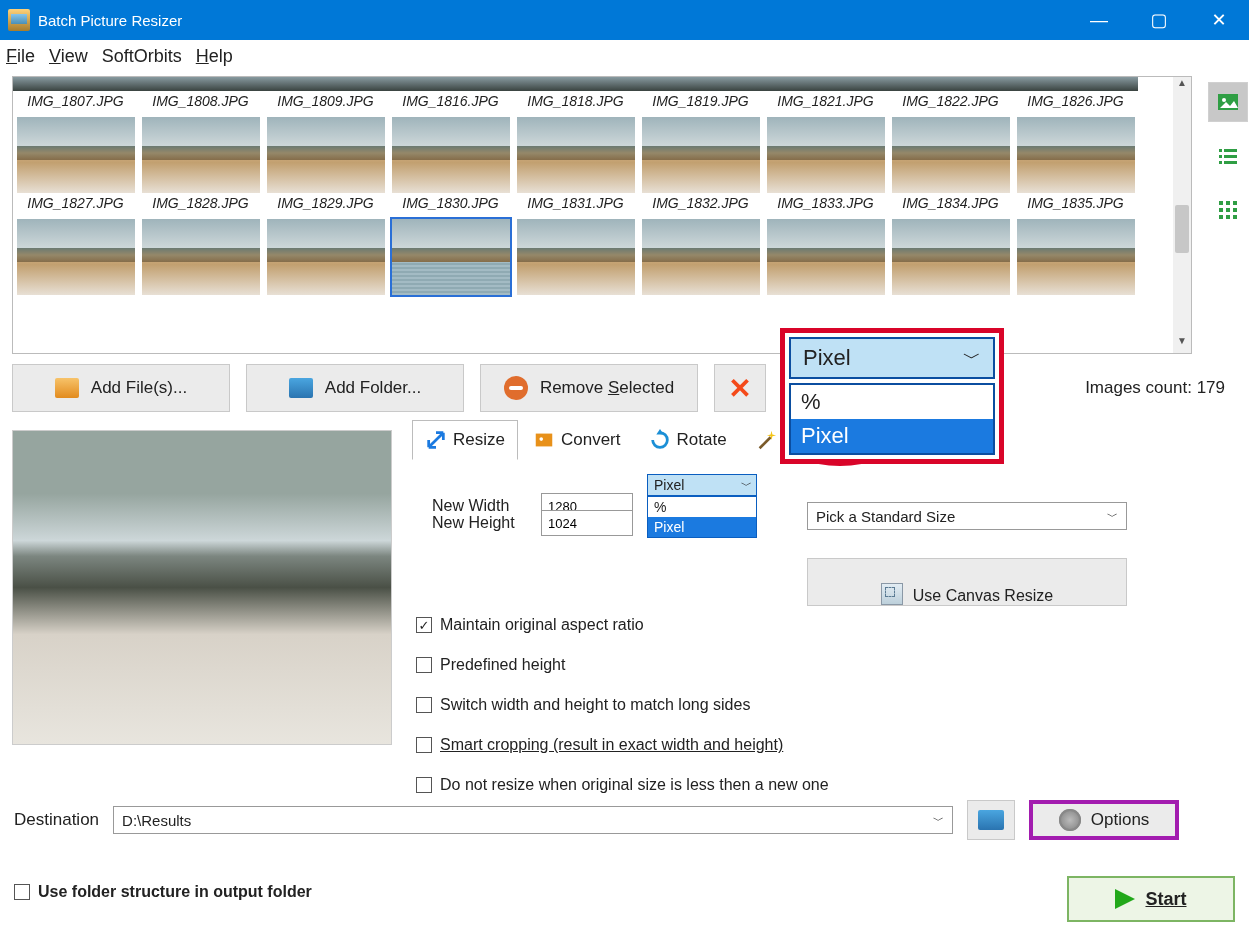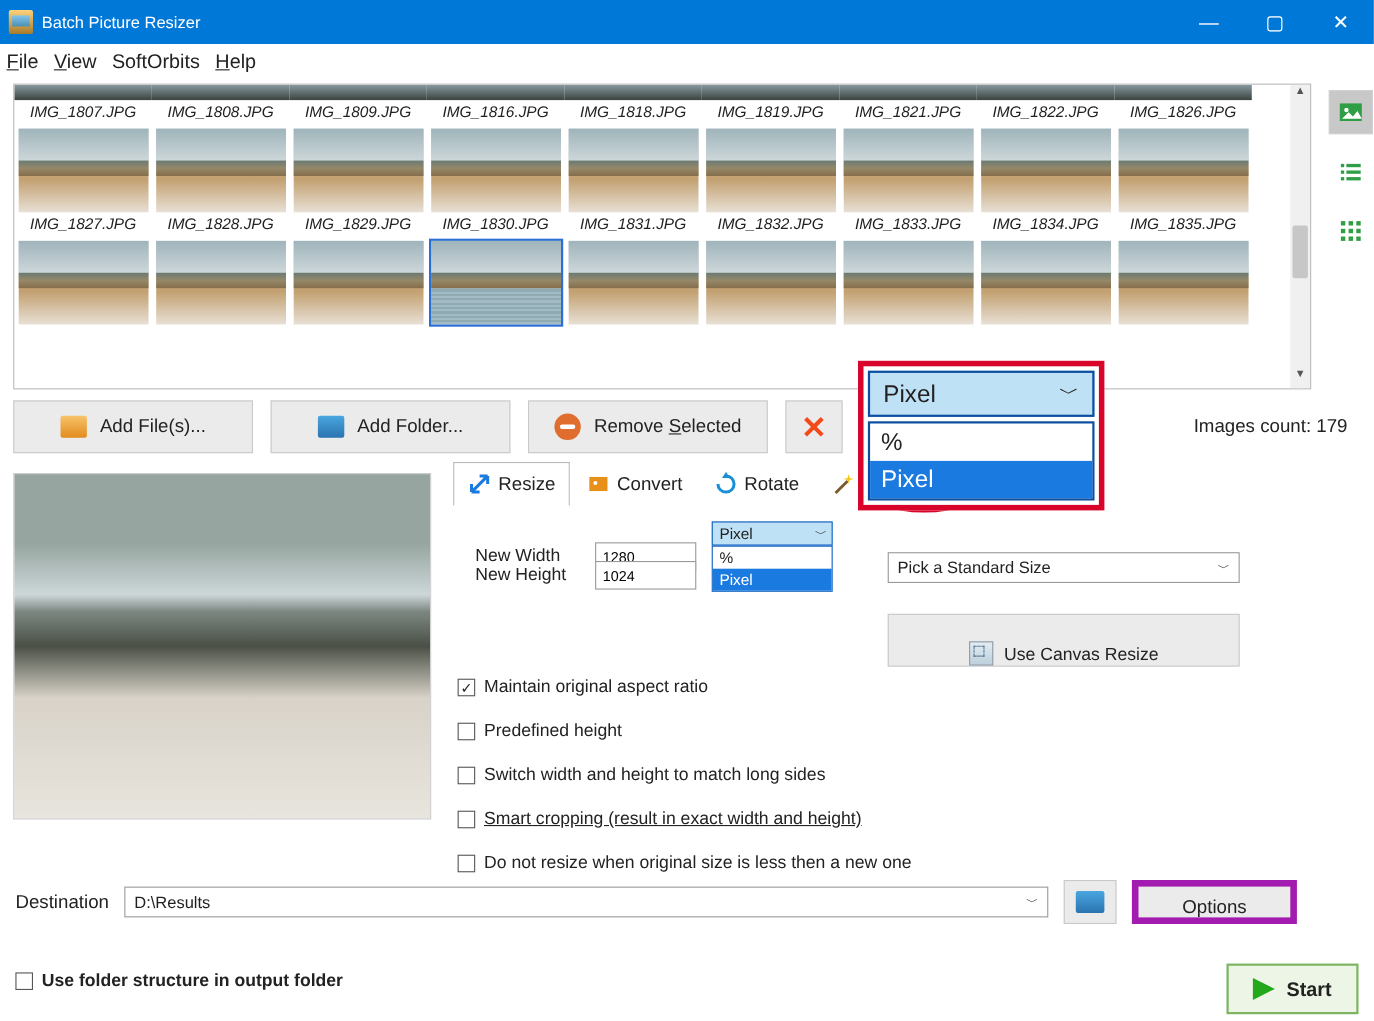--- a/index.html
+++ b/index.html
@@ -59,22 +59,22 @@
 .stdsz{width:320px;height:28px;border:1px solid #999;display:flex;align-items:center;padding:0 8px;justify-content:space-between;font-size:15px;}
 .cvs{width:320px;height:48px;border:1px solid #c9c9c9;background:#ebebeb;display:flex;align-items:center;justify-content:center;gap:10px;font-size:16px;}
 .chkrow{display:flex;align-items:center;gap:8px;margin:10px 0 0 24px;font-size:16px;}
 .chk{width:16px;height:16px;border:1px solid #555;display:inline-flex;align-items:center;justify-content:center;}
 .chk.ck::after{content:"✓";font-size:13px;line-height:1;color:#222;}
 .bottom{position:absolute;left:14px;right:14px;bottom:6px;}
 .destrow{display:flex;align-items:center;gap:14px;}
 .destrow .lbl{font-size:17px;}
 .destin{flex:1;height:28px;border:1px solid #999;display:flex;align-items:center;justify-content:space-between;padding:0 8px;font-size:15px;max-width:840px;}
 .folderbtn{width:48px;height:40px;border:1px solid #c9c9c9;background:#ebebeb;display:flex;align-items:center;justify-content:center;}
-.optbtn{width:150px;height:40px;border:6px solid #a21caf;background:#ebebeb;display:flex;align-items:center;justify-content:center;gap:10px;font-size:17px;flex-direction:column;}
-.startbtn{width:120px;height:46px;border:2px solid #7db563;background:#edf5e6;display:flex;align-items:center;justify-content:center;gap:10px;font-size:18px;font-weight:600;margin-top:14px;margin-left:auto;}
+.optbtn{width:150px;height:40px;border:4px solid #a21caf;background:#ebebeb;display:flex;align-items:center;justify-content:center;gap:10px;font-size:17px;}
+.startbtn{width:168px;height:46px;border:2px solid #7db563;background:#edf5e6;display:flex;align-items:center;justify-content:center;gap:10px;font-size:18px;font-weight:600;margin-top:14px;margin-left:auto;text-decoration:underline;}
 .overlay{position:absolute;left:780px;top:328px;border:5px solid #d90429;background:#fff;width:224px;z-index:20;}
 .overlay .hd{height:42px;background:#bfe1f5;border:2px solid #0b4ea0;display:flex;align-items:center;justify-content:space-between;padding:0 12px;font-size:22px;margin:4px;}
 .overlay .dropitems{border:2px solid #0b4ea0;margin:0 4px 4px 4px;}
 .overlay .oi{padding:4px 10px;font-size:22px;}
 .overlay .oi.hl{background:#1b7ae0;color:#fff;}
 .cvsicn{width:22px;height:22px;border:1px solid #8a98a6;background:linear-gradient(#e2ecf3,#bdd0db);position:relative;}
 .cvsicn::after{content:"";position:absolute;left:3px;top:3px;width:8px;height:8px;border:1px dashed #5a7a93;}
 .chev{font-size:11px;}
 .gear{width:22px;height:22px;border-radius:50%;background:radial-gradient(#bbb,#777);box-shadow:0 0 0 2px #888 inset;}
 .arrowr{width:0;height:0;border-top:10px solid transparent;border-bottom:10px solid transparent;border-left:20px solid #22a81a;}

